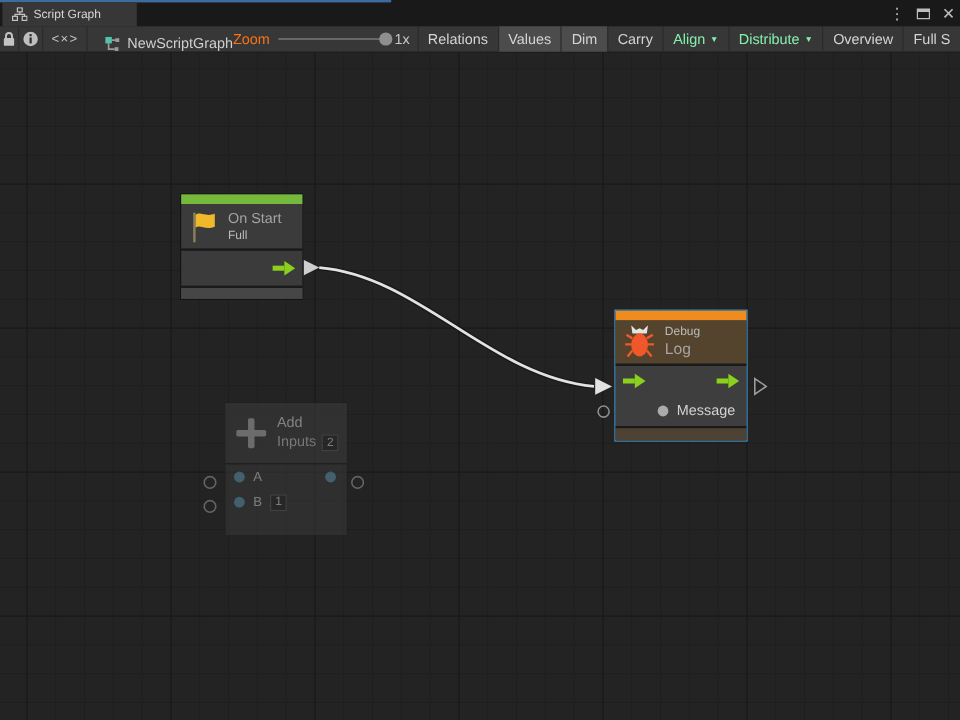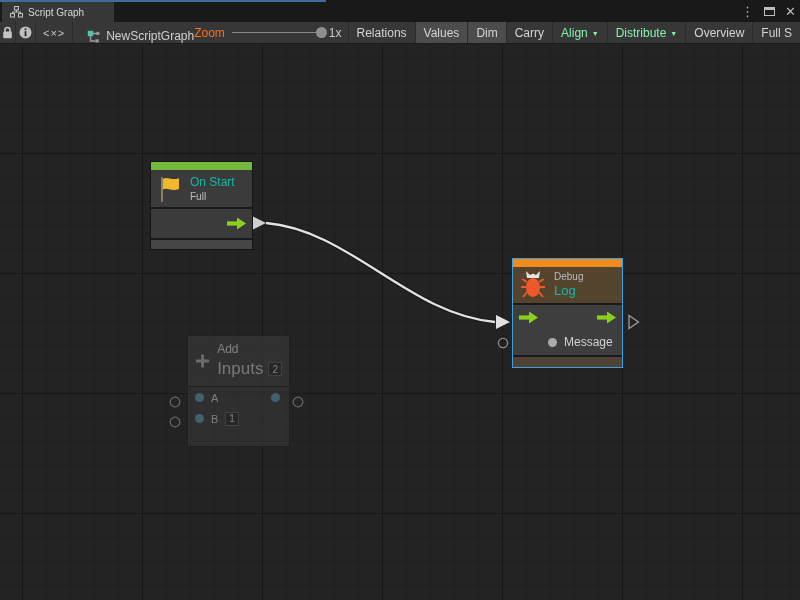--- a/index.html
+++ b/index.html
@@ -45,21 +45,21 @@
       linear-gradient(90deg,#1E1E1E 1px, transparent 1px);
     background-size:120px 120px,120px 120px,24px 24px,24px 24px;
     background-position:0 109px,22px 0,0 13px,22px 0; }
   .wires { position:absolute; top:0; left:0; width:800px; height:556px; pointer-events:none; }
 
   
   .node { position:absolute; border:1px solid #141414; background:#3B3B3B; }
   .color-bar { height:8px; }
   .nd-header { display:flex; align-items:center; gap:8px; padding:0 7px; }
   .nd-divider { height:2px; background:#1A1A1A; }
-  .nd-title { color:#14b8a6; font-size:12px; line-height:1.25; }
+  .nd-title { color:#a3a3a3; font-size:12px; line-height:1.25; }
   .nd-sub { color:#BDBDBD; font-size:10px; line-height:1.3; }
   .nd-footer { background:#464646; }
   .flow-arrow { display:block; }
 
   
   .node-onstart { left:150px; top:117px; width:103px; }
   .node-onstart .nd-header { height:37px; }
   .node-onstart .body { height:29px; display:flex; align-items:center; justify-content:flex-end; padding:0 6px; }
   .node-onstart .nd-footer { height:9px; }
 
@@ -257,21 +257,21 @@
 
     <div class="node node-add">
       <div class="nd-header">
         <svg width="30" height="30" viewBox="0 0 30 30">
           <rect x="2" y="12.2" width="26" height="5.6" rx="1.5" fill="#A8A8A8"></rect>
           <rect x="12.2" y="2" width="5.6" height="26" rx="1.5" fill="#A8A8A8"></rect>
         </svg>
         <div class="hdr-col">
           <div class="nd-title" style="color:#CFCFCF">Add</div>
           <div class="inputs-line">
-            <span class="nd-sub" style="font-size:17px">Inputs</span>
+            <span class="nd-sub" style="font-size:12px">Inputs</span>
             <span class="valbox">2</span>
           </div>
         </div>
       </div>
       <div class="nd-divider"></div>
       <div class="vrow">
         <span class="vdot"></span>
         <span class="vlabel">A</span>
         <span class="vdot out"></span>
       </div>

